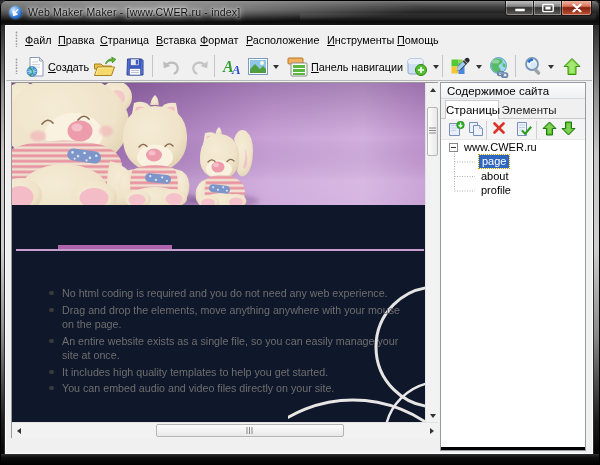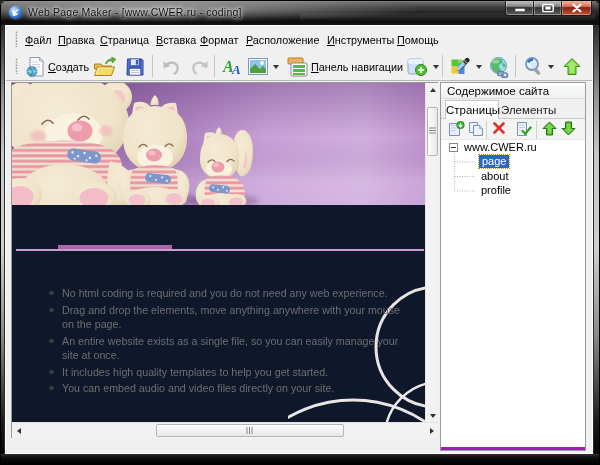--- a/index.html
+++ b/index.html
@@ -71,25 +71,25 @@
 #rings{position:absolute;left:276px;top:179px}
 
 
 #vscroll{position:absolute;left:413px;top:0;width:13px;height:339px;background:#f2f2f2;border-left:1px solid #e4e4e4}
 #hscroll{position:absolute;left:0;top:339px;width:426px;height:16px;background:#f2f2f2;border-top:1px solid #e4e4e4}
 .sb-btn{position:absolute;background:#f2f2f2;display:flex;align-items:center;justify-content:center}
 .sb-thumb{background:linear-gradient(90deg,#fdfdfd,#e8e8e8);border:1px solid #b5b5b5;border-radius:2px}
 .tri{width:0;height:0}
 
 
-#rpanel{position:absolute;left:434px;top:56px;width:146px;height:369px;background:#a21caf;border:1px solid #979ba3}
+#rpanel{position:absolute;left:434px;top:56px;width:146px;height:369px;background:#000000;border:1px solid #979ba3}
 #rp-head{position:absolute;left:0;top:0;width:144px;height:16px;background:linear-gradient(180deg,#fdfdfd,#eef0f2);border-bottom:1px solid #d8dade;font-size:11.5px;color:#000;padding-left:6px;padding-top:2px}
 #rp-tabs{position:absolute;left:0;top:16px;width:144px;height:20px;background:#f0f0f0;font-size:11.5px;border-bottom:1px solid #c9c9c9}
 .tab-act{position:absolute;left:4px;top:1px;width:54px;height:19px;background:#fff;border:1px solid #c9c9c9;border-bottom:none;text-align:left;padding-top:3px;z-index:2}
-.tab-ina{position:absolute;left:60px;top:3px;width:56px;height:17px;padding-top:2px;color:#222}
+.tab-ina{position:absolute;left:60px;top:3px;width:56px;height:17px;text-align:center;padding-top:2px;color:#222}
 #rp-icons{position:absolute;left:0;top:36px;width:144px;height:21px;background:#f4f4f4;border-bottom:1px solid #e8e8e8}
 #rp-icons .sep{position:absolute;top:2px;width:1px;height:18px;background:#d0d0d0}
 #rp-tree{position:absolute;left:0;top:57px;width:144px;height:307px;background:#fff;font-size:11px;color:#000}
 
 
 #statusbar{position:absolute;left:0;top:412px;width:586px;height:16px;background:#f0f0f0}
 #status-panel{position:absolute;left:3px;top:1px;width:429px;height:14px;border:1px solid #c6c5c2;background:#f2f1ed;font-size:11px;color:#222}
 #status-panel .txt{position:absolute;right:16px;top:1px}
 </style></head>
 <body>
@@ -103,21 +103,21 @@
     </div>
   <div id="sideR">
       <div class="inner"></div>
     </div>
   <div id="frameB"></div>
   <div id="appicon">
       <svg width="13" height="13" viewBox="0 0 13 13">
         <path d="M8.8 3.6 L5 7.4 M4.6 9.4 L4 4.9 L8 8.3 Z" stroke="#fff" stroke-width="1.3" fill="#fff" stroke-linecap="round" stroke-linejoin="round"></path>
       </svg>
     </div>
-  <div id="title-text">Web Page Maker - [www.CWER.ru - coding]</div>
+  <div id="title-text">Web Maker Maker - [www.CWER.ru - index]</div>
   <div id="winbtns">
     <div class="wbtn" id="btn-min">
         <div class="hl"></div>
         <svg width="11" height="8" viewBox="0 0 11 8">
           <rect x="0.5" y="4.5" width="10" height="3" rx="1" fill="#fff" stroke="#444" stroke-width=".5"></rect>
         </svg>
       </div>
     <div class="wbtn" id="btn-max">
         <div class="hl"></div>
         <svg width="12" height="9" viewBox="0 0 12 9">

